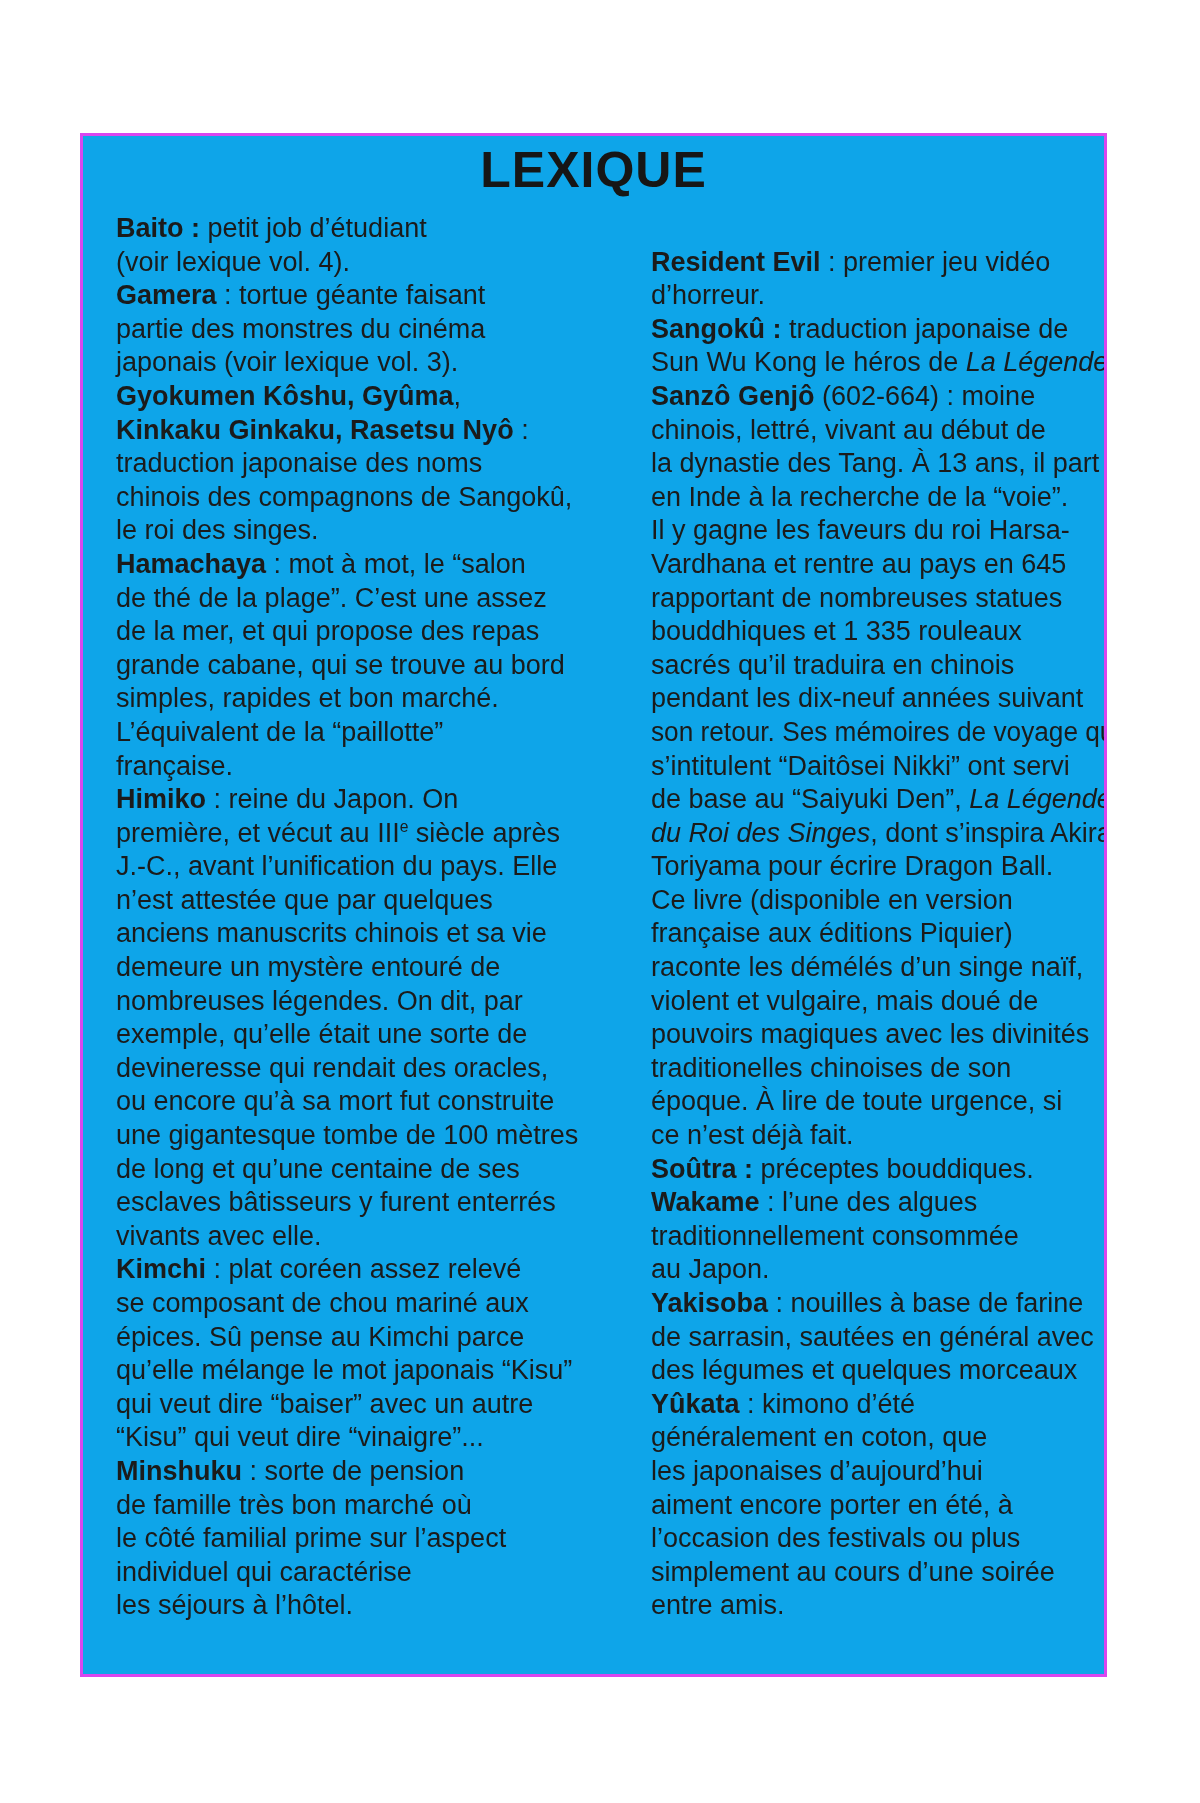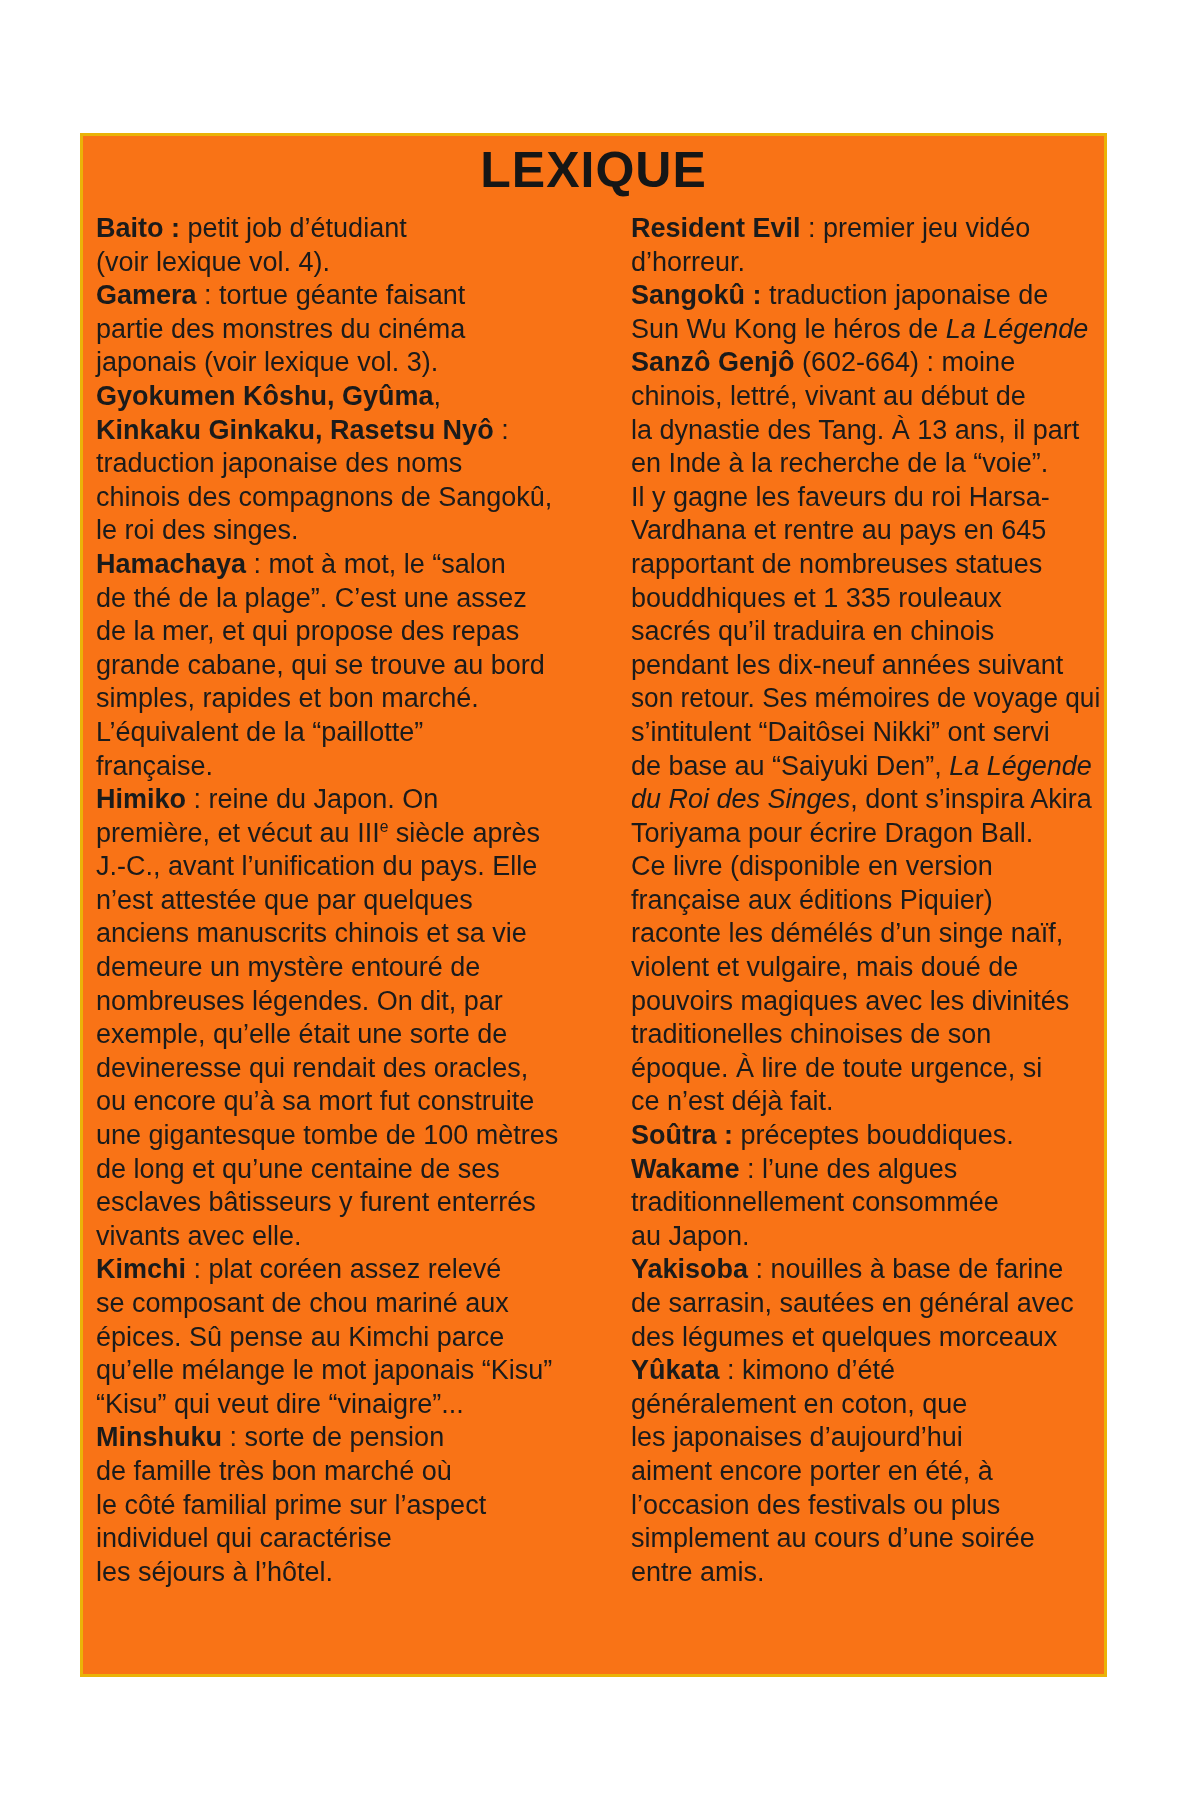--- a/index.html
+++ b/index.html
@@ -11,37 +11,38 @@
     position: relative;
     font-family: "Liberation Sans", sans-serif;
     -webkit-font-smoothing: antialiased;
   }
   .page-box {
     position: absolute;
     left: 80px;
     top: 133px;
     width: 1021px;   
     height: 1538px;  
-    border: 3px solid #eab308;
-    background: #f97316;
+    border: 3px solid #d946ef;
+    background: #0ea5e9;
     overflow: hidden;
   }
   .page-title {
     margin-top: 8px;
     text-align: center;
     font-size: 50px;
     line-height: 52px;
     font-weight: bold;
     letter-spacing: 1px;
     color: #161616;
   }
   .columns {
     display: flex;
     align-items: flex-end;
     margin-top: 16px;
+    padding-left: 20px;
   }
   .col {
     flex: 0 0 auto;
   }
   .col-left  { margin-left: 13px; width: 495px; }
   .col-right { margin-left: 40px; width: 469px; }
   .line {
     white-space: nowrap;
     font-size: 27px;
     line-height: 33.6px;
@@ -92,20 +93,21 @@
         <div class="line"><span class="run-n">devineresse qui rendait des oracles,</span></div>
         <div class="line"><span class="run-n">ou encore qu’à sa mort fut construite</span></div>
         <div class="line"><span class="run-n">une gigantesque tombe de 100 mètres</span></div>
         <div class="line"><span class="run-n">de long et qu’une centaine de ses</span></div>
         <div class="line"><span class="run-n">esclaves bâtisseurs y furent enterrés</span></div>
         <div class="line"><span class="run-n">vivants avec elle.</span></div>
         <div class="line"><span class="run-b">Kimchi</span><span class="run-n"> : plat coréen assez relevé</span></div>
         <div class="line"><span class="run-n">se composant de chou mariné aux</span></div>
         <div class="line"><span class="run-n">épices. Sû pense au Kimchi parce</span></div>
         <div class="line"><span class="run-n">qu’elle mélange le mot japonais “Kisu”</span></div>
+        <div class="line"><span class="run-n">qui veut dire “baiser” avec un autre</span></div>
         <div class="line"><span class="run-n">“Kisu” qui veut dire “vinaigre”...</span></div>
         <div class="line"><span class="run-b">Minshuku</span><span class="run-n"> : sorte de pension</span></div>
         <div class="line"><span class="run-n">de famille très bon marché où</span></div>
         <div class="line"><span class="run-n">le côté familial prime sur l’aspect</span></div>
         <div class="line"><span class="run-n">individuel qui caractérise</span></div>
         <div class="line"><span class="run-n">les séjours à l’hôtel.</span></div>
       </div>
     <div class="col col-right">
         <div class="line"><span class="run-b">Resident Evil</span><span class="run-n"> : premier jeu vidéo</span></div>
         <div class="line"><span class="run-n">d’horreur.</span></div>

